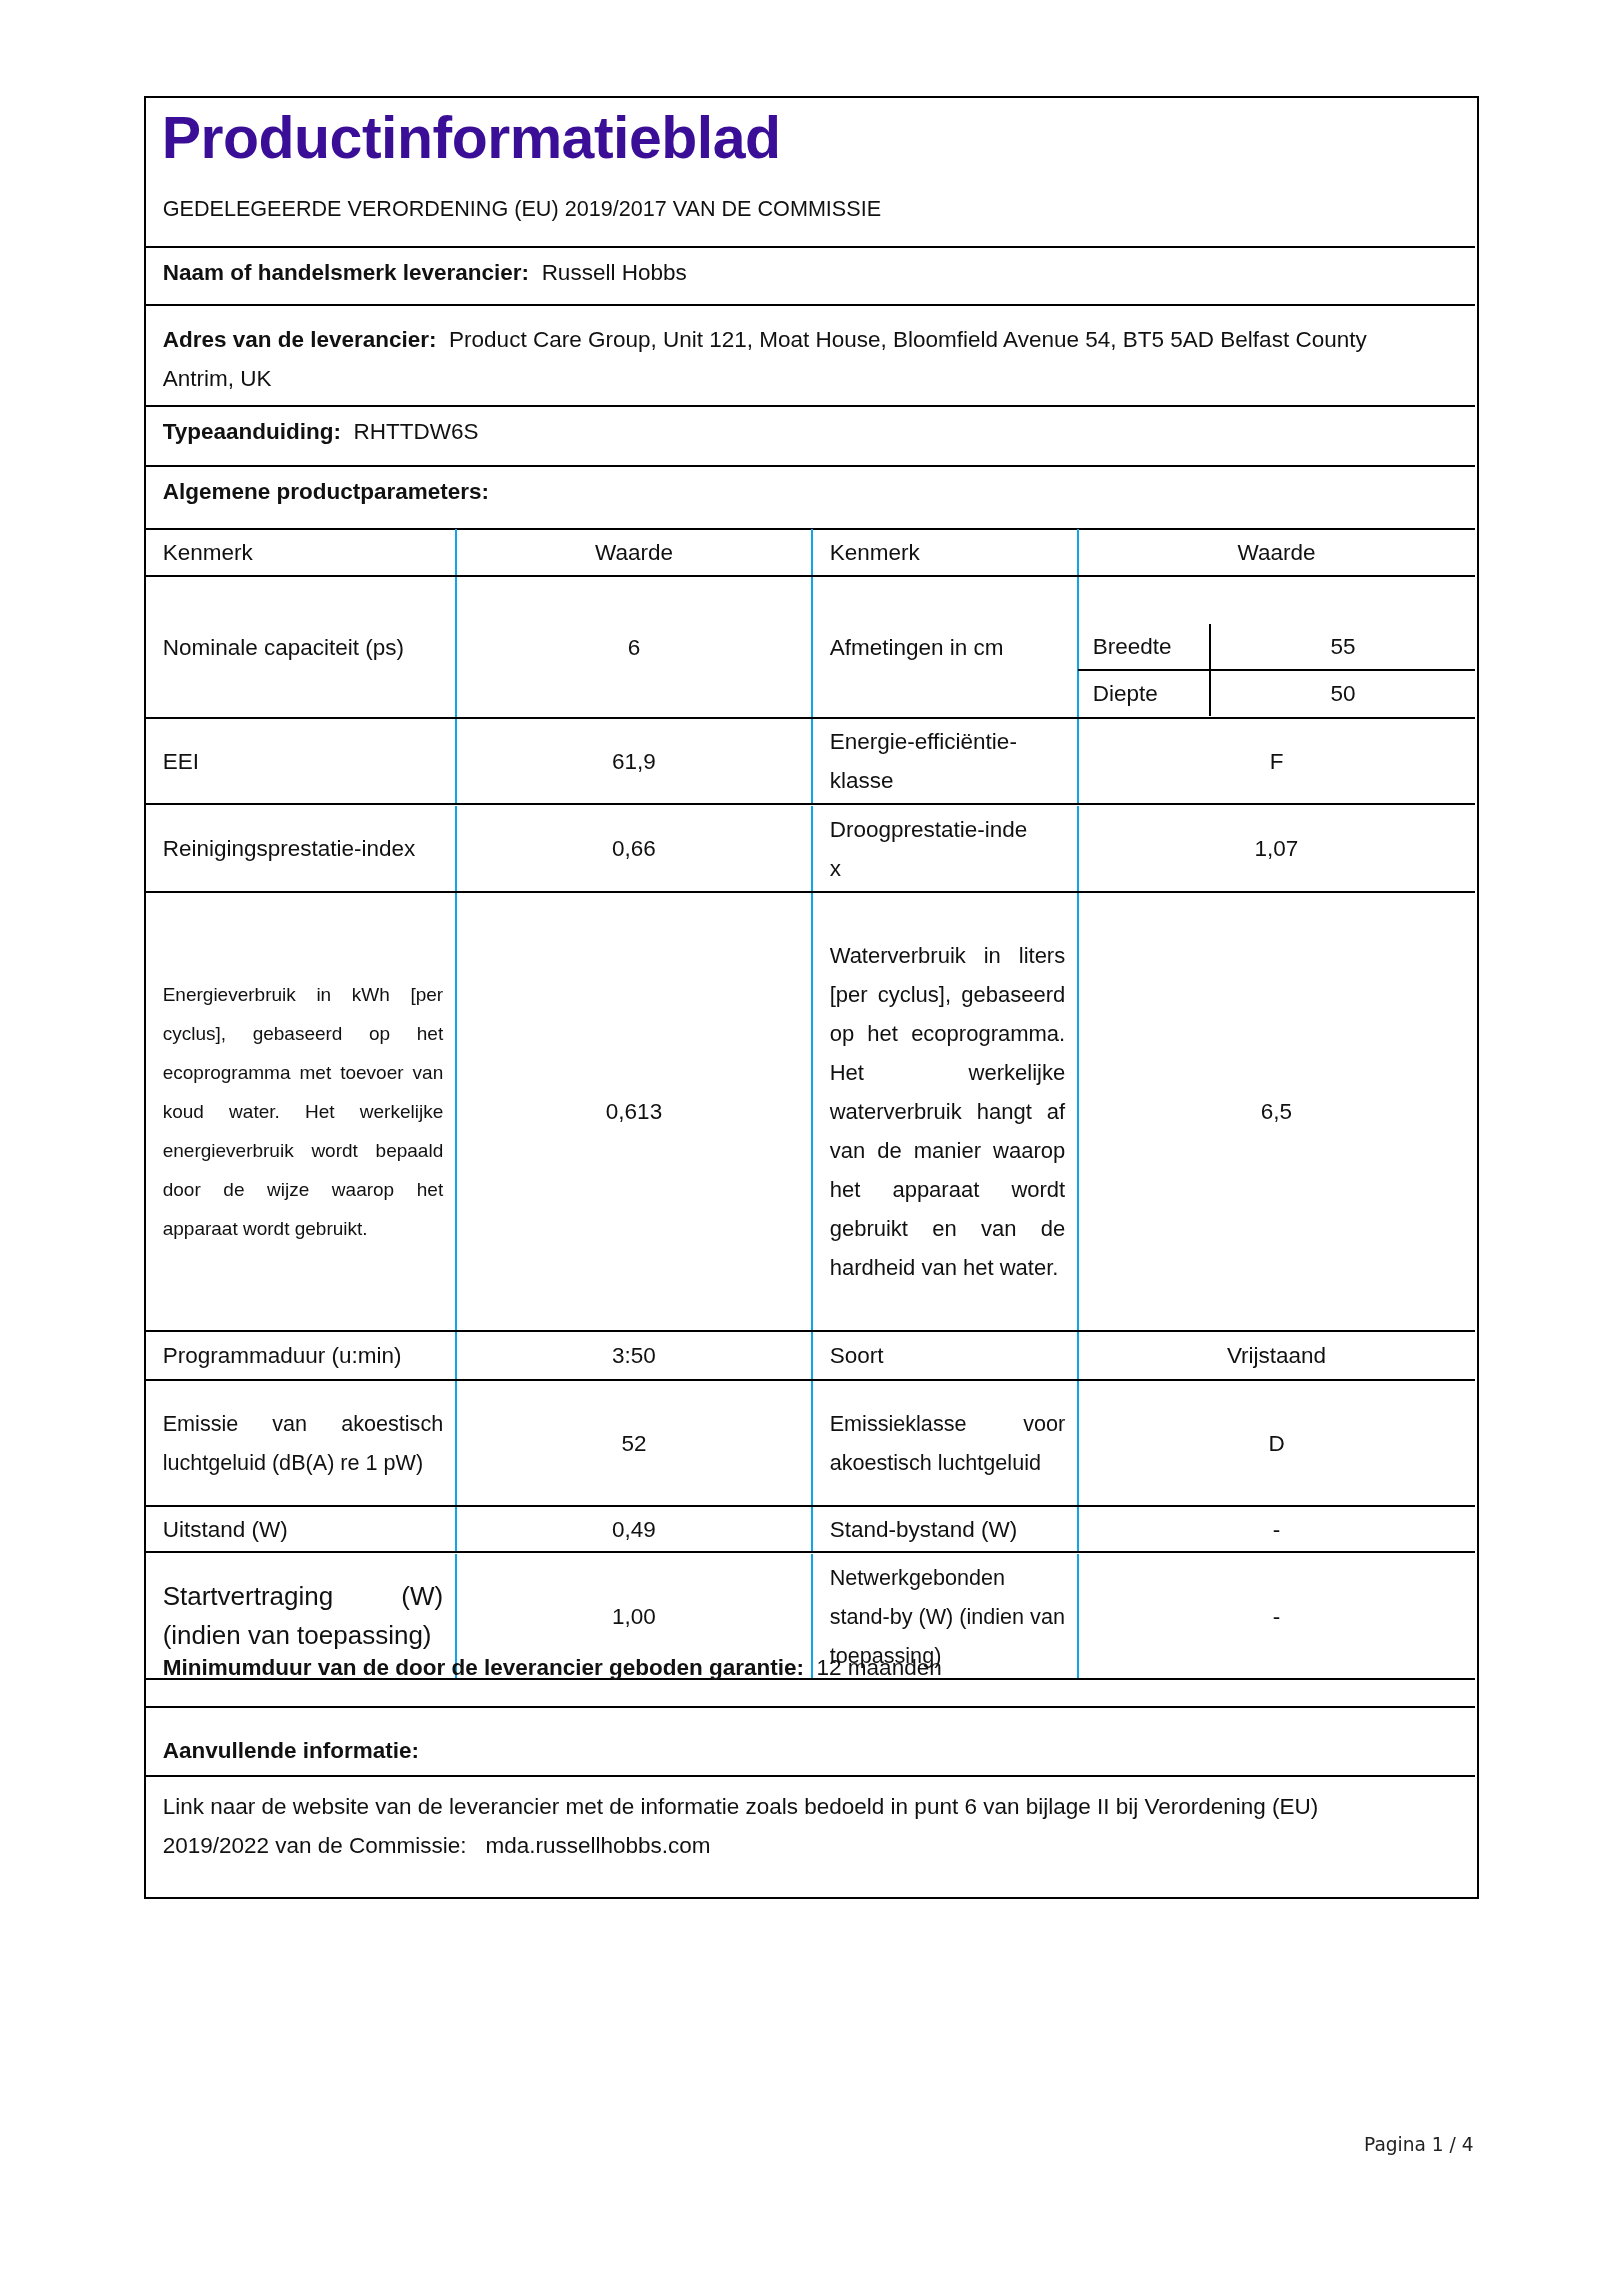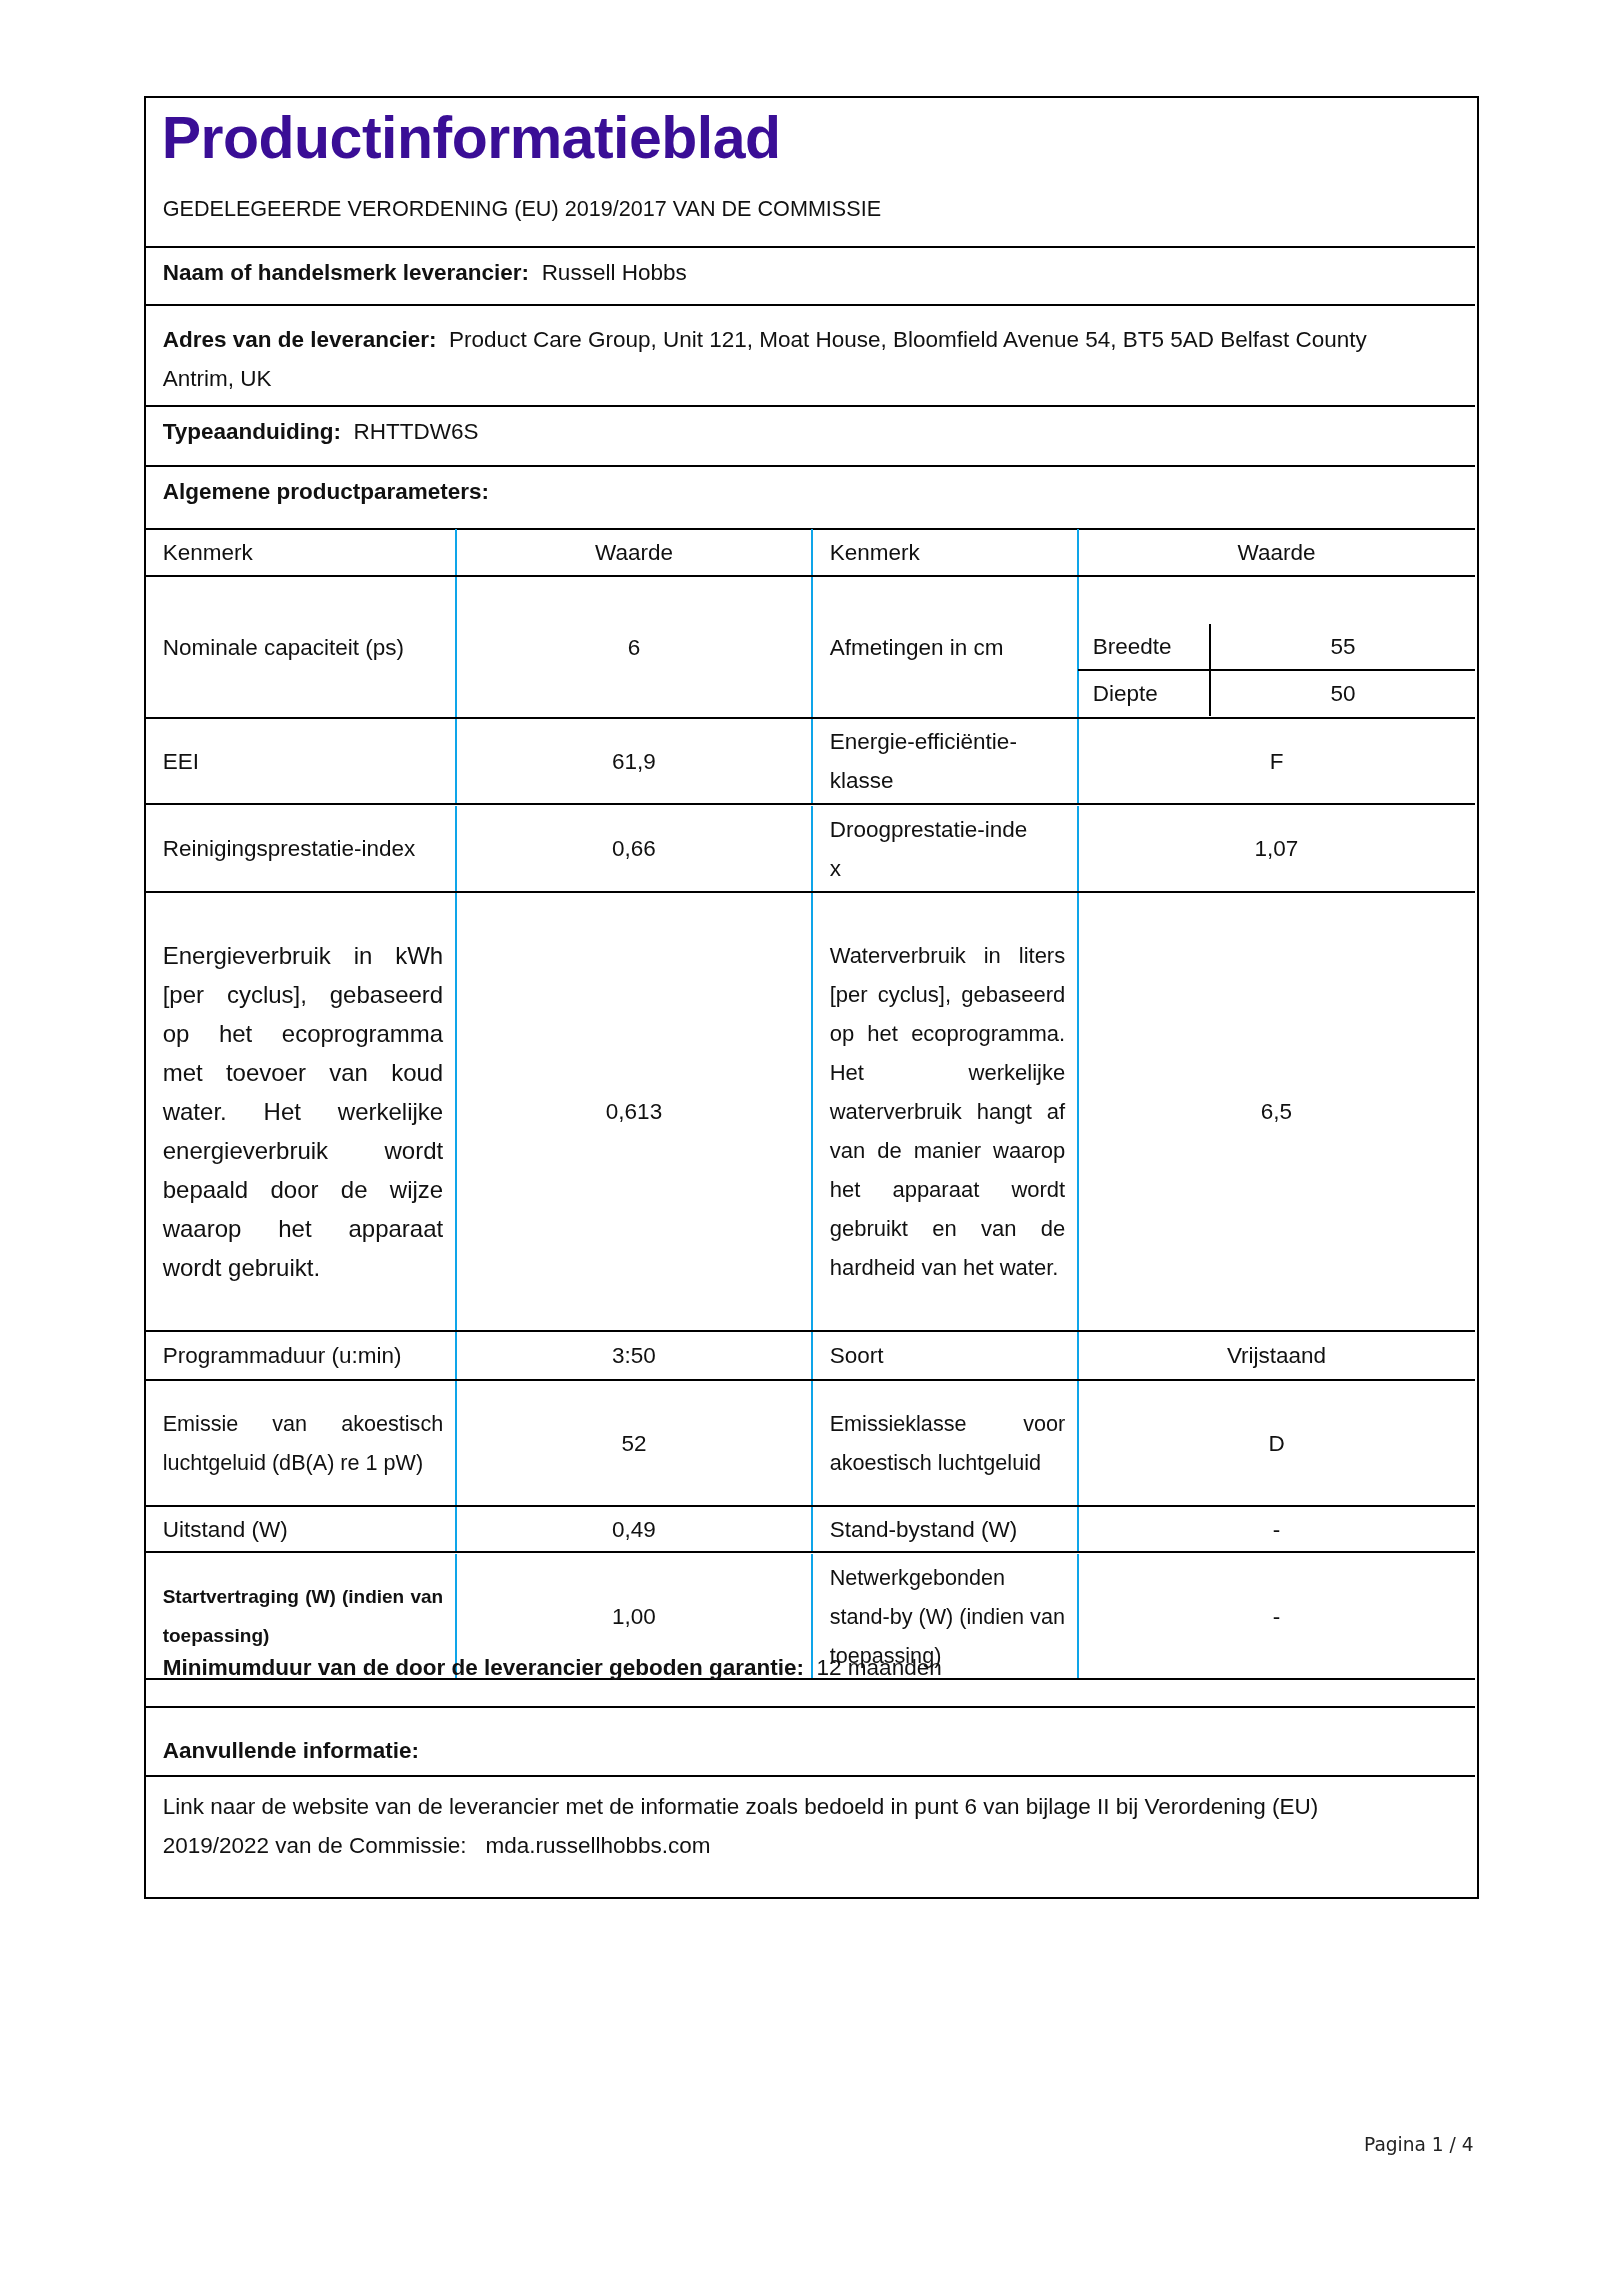--- a/index.html
+++ b/index.html
@@ -124,21 +124,21 @@
     <div class="cell c3 left">
         <span class="txt" style="width:206px; display:block; word-break:break-all;">Droogprestatie-index</span>
       </div>
     <div class="cell c4 center noright">
         <span class="txt">1,07</span>
       </div>
   </div>
 
   <div class="row" style="top:795px; height:439px;">
     <div class="cell c1 left">
-        <span class="txt just" style="font-size:24px;">Energieverbruik in kWh [per cyclus], gebaseerd op het ecoprogramma met toevoer van koud water. Het werkelijke energieverbruik wordt bepaald door de wijze waarop het apparaat wordt gebruikt.</span>
+        <span class="txt just" style="font-size:19px;">Energieverbruik in kWh [per cyclus], gebaseerd op het ecoprogramma met toevoer van koud water. Het werkelijke energieverbruik wordt bepaald door de wijze waarop het apparaat wordt gebruikt.</span>
       </div>
     <div class="cell c2 center">
         <span class="txt">0,613</span>
       </div>
     <div class="cell c3 left">
         <span class="txt just" style="font-size:22px;">Waterverbruik in liters [per cyclus], gebaseerd op het ecoprogramma. Het werkelijke waterverbruik hangt af van de manier waarop het apparaat wordt gebruikt en van de hardheid van het water.</span>
       </div>
     <div class="cell c4 center noright">
         <span class="txt">6,5</span>
       </div>
@@ -184,21 +184,21 @@
     <div class="cell c3 left">
         <span class="txt">Stand-bystand (W)</span>
       </div>
     <div class="cell c4 center noright">
         <span class="txt">-</span>
       </div>
   </div>
 
   <div class="row" style="top:1456px; height:126px;">
     <div class="cell c1 left">
-        <span class="txt just" style="font-size:19px;font-weight:bold;">Startvertraging (W) (indien van toepassing)</span>
+        <span class="txt just" style="font-size:26px;">Startvertraging (W) (indien van toepassing)</span>
       </div>
     <div class="cell c2 center">
         <span class="txt">1,00</span>
       </div>
     <div class="cell c3 left">
         <span class="txt" style="font-size:21.6px;">Netwerkgebonden stand-by (W) (indien van toepassing)</span>
       </div>
     <div class="cell c4 center noright">
         <span class="txt">-</span>
       </div>

